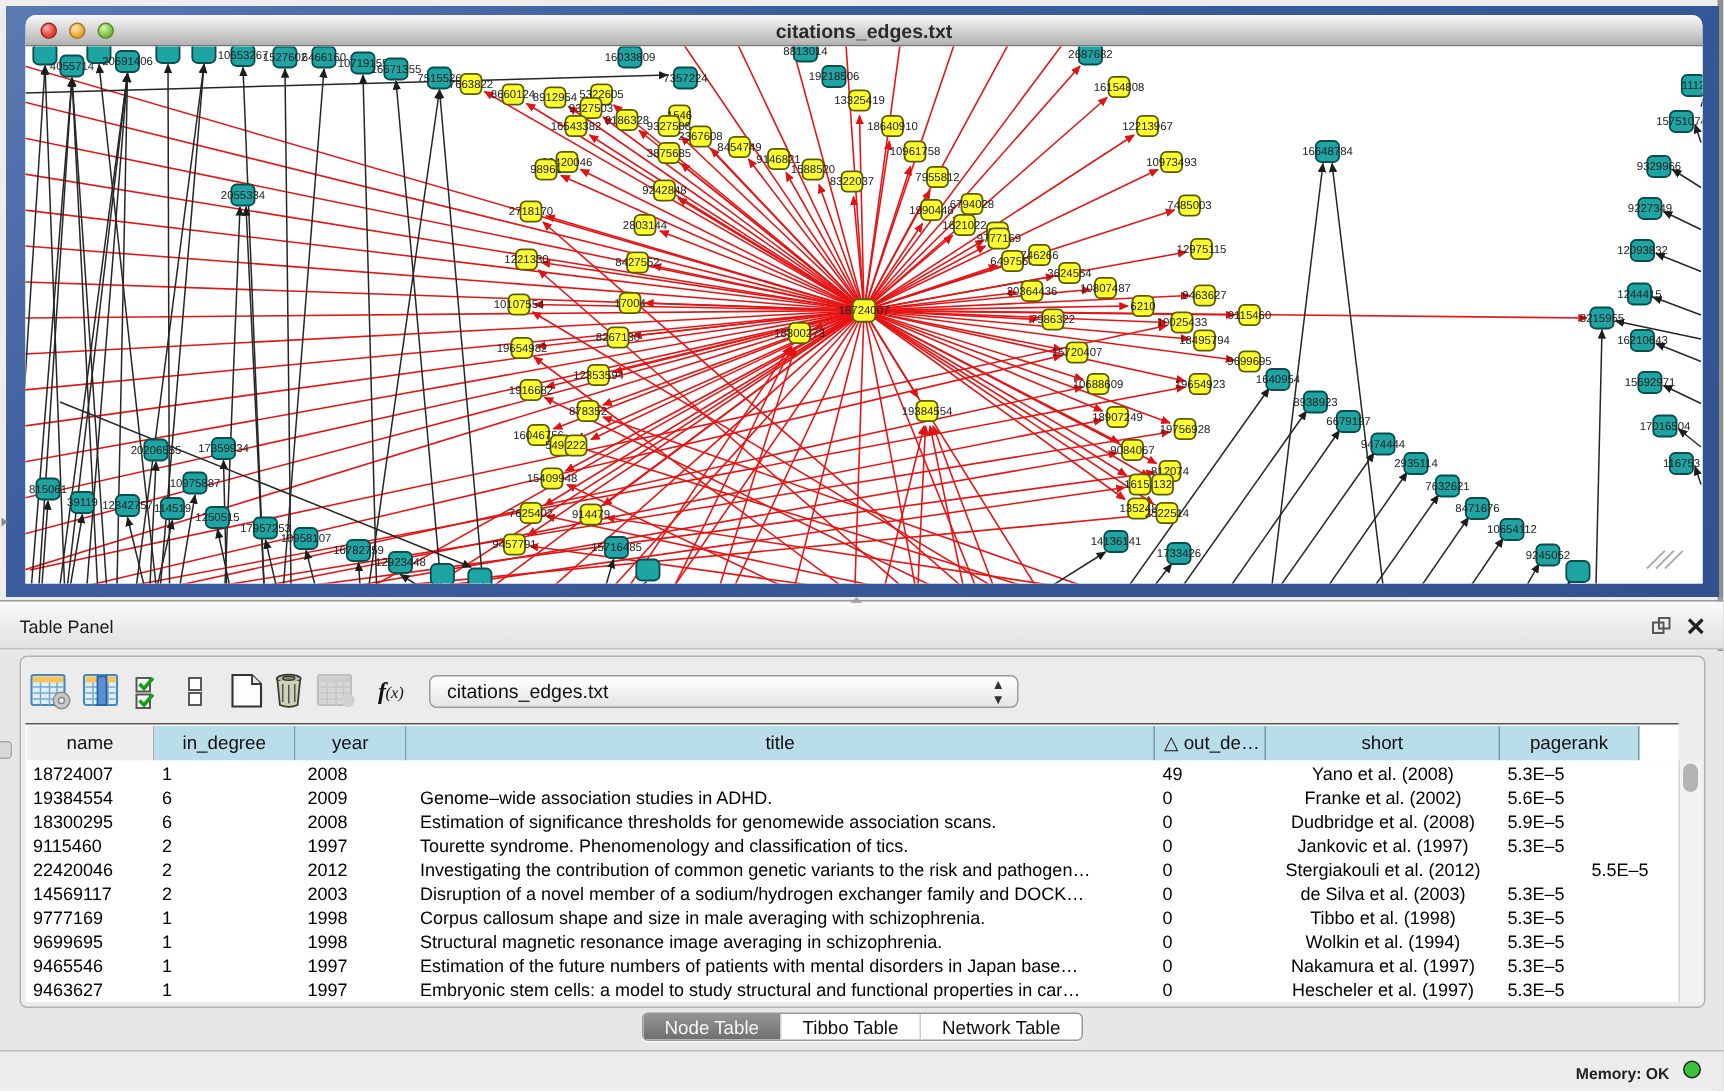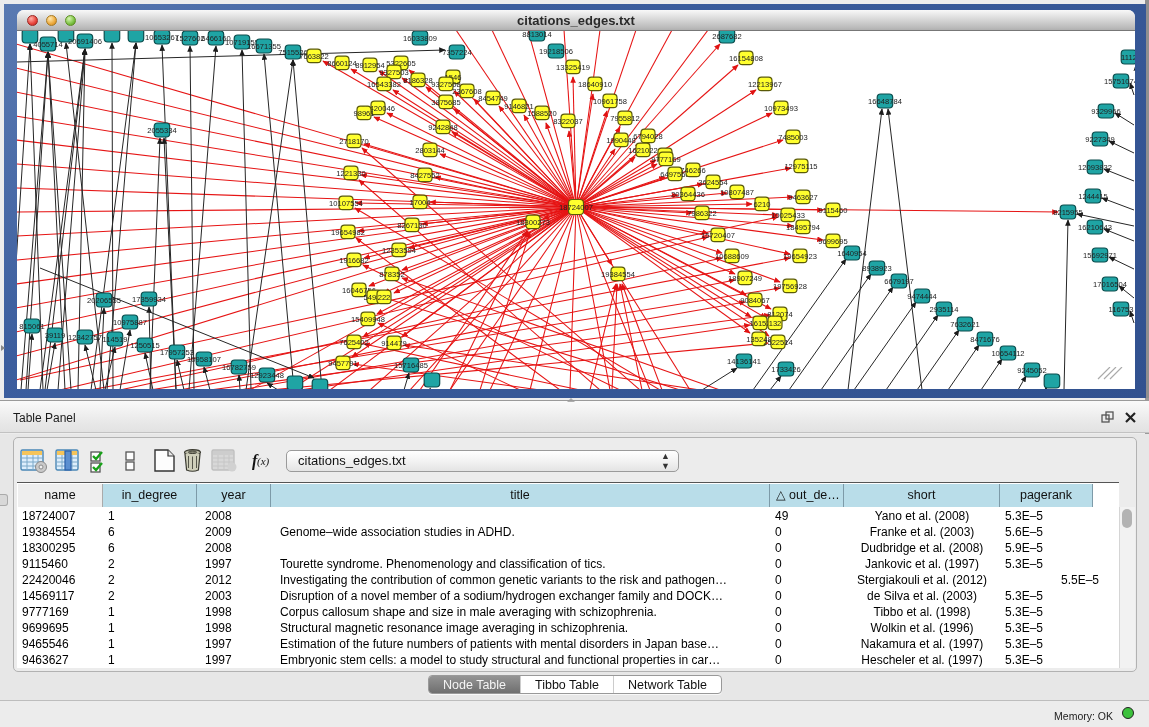--- a/index.html
+++ b/index.html
@@ -26,21 +26,21 @@
 .tr { position:absolute; left:0; width:1149px; height:16px; font-size:12px; color:#000; }
 .tr span { position:absolute; top:1px; white-space:nowrap; }
 .tr .ctr { text-align:center; }
 #sbar { left:1119px; top:507px; width:16px; height:161px; background:#f2f2f2; border-left:1px solid #d5d5d5; }
 #sthumb { left:1122px; top:509px; width:10px; height:19px; background:#b3b3b3; border-radius:5px; }
 #tabs { left:428px; top:674.5px; height:19.5px; border:1px solid #999; border-radius:4px; background:#fff; display:flex; overflow:hidden; box-shadow:0 1px 0 rgba(255,255,255,.7); }
 .tab { font-size:12.5px; color:#111; line-height:19px; padding:0 14px; }
 .tab.sel { background:linear-gradient(#949494,#6f6f6f); color:#f5f5f5; }
 .tab.mid { border-left:1px solid #ccc; border-right:1px solid #ccc; }
 #status { left:0; top:700px; width:1149px; height:27px; background:#ececec; border-top:1px solid #bdbdbd; }
-#mem { position:absolute; right:36px; top:9px; font-size:10.5px; color:#222; }
+#mem { position:absolute; right:36px; top:9px; font-size:10.5px; color:#222;font-weight:bold; }
 #dot { position:absolute; right:15px; top:6px; width:12px; height:12px; border-radius:50%; background:#3cc13c; border:1.5px solid #222; }
 </style></head><body>
 <div class="abs" id="rstrip"></div>
 <div class="abs" id="rstrip2"></div>
 <div class="abs" id="frame"></div>
 <div class="abs" id="win">
   <div class="abs" id="titlebar">
       <div id="title">citations_edges.txt</div>
     <div class="abs tl" id="tlr"></div>
       <div class="abs tl" id="tly"></div>
@@ -602,27 +602,28 @@
       <span style="left:758px">49</span>
       <span class="ctr" style="left:827px;width:156px">Yano et al. (2008)</span>
       <span style="left:988px">5.3E–5</span>
     </div>
 <div class="tr" style="top:17px">
       <span style="left:5px">19384554</span>
       <span style="left:91px">6</span>
       <span style="left:188px">2009</span>
       <span style="left:263px">Genome–wide association studies in ADHD.</span>
       <span style="left:758px">0</span>
-      <span class="ctr" style="left:827px;width:156px">Franke et al. (2003)</span>
+      <span class="ctr" style="left:827px;width:156px">Franke et al. (2002)</span>
       <span style="left:988px">5.6E–5</span>
     </div>
 <div class="tr" style="top:33px">
       <span style="left:5px">18300295</span>
       <span style="left:91px">6</span>
       <span style="left:188px">2008</span>
+      <span style="left:263px">Estimation of significance thresholds for genomewide association scans.</span>
       <span style="left:758px">0</span>
       <span class="ctr" style="left:827px;width:156px">Dudbridge et al. (2008)</span>
       <span style="left:988px">5.9E–5</span>
     </div>
 <div class="tr" style="top:49px">
       <span style="left:5px">9115460</span>
       <span style="left:91px">2</span>
       <span style="left:188px">1997</span>
       <span style="left:263px">Tourette syndrome. Phenomenology and classification of tics.</span>
       <span style="left:758px">0</span>
@@ -655,21 +656,21 @@
       <span style="left:758px">0</span>
       <span class="ctr" style="left:827px;width:156px">Tibbo et al. (1998)</span>
       <span style="left:988px">5.3E–5</span>
     </div>
 <div class="tr" style="top:113px">
       <span style="left:5px">9699695</span>
       <span style="left:91px">1</span>
       <span style="left:188px">1998</span>
       <span style="left:263px">Structural magnetic resonance image averaging in schizophrenia.</span>
       <span style="left:758px">0</span>
-      <span class="ctr" style="left:827px;width:156px">Wolkin et al. (1996)</span>
+      <span class="ctr" style="left:827px;width:156px">Wolkin et al. (1994)</span>
       <span style="left:988px">5.3E–5</span>
     </div>
 <div class="tr" style="top:129px">
       <span style="left:5px">9465546</span>
       <span style="left:91px">1</span>
       <span style="left:188px">1997</span>
       <span style="left:263px">Estimation of the future numbers of patients with mental disorders in Japan base…</span>
       <span style="left:758px">0</span>
       <span class="ctr" style="left:827px;width:156px">Nakamura et al. (1997)</span>
       <span style="left:988px">5.3E–5</span>

